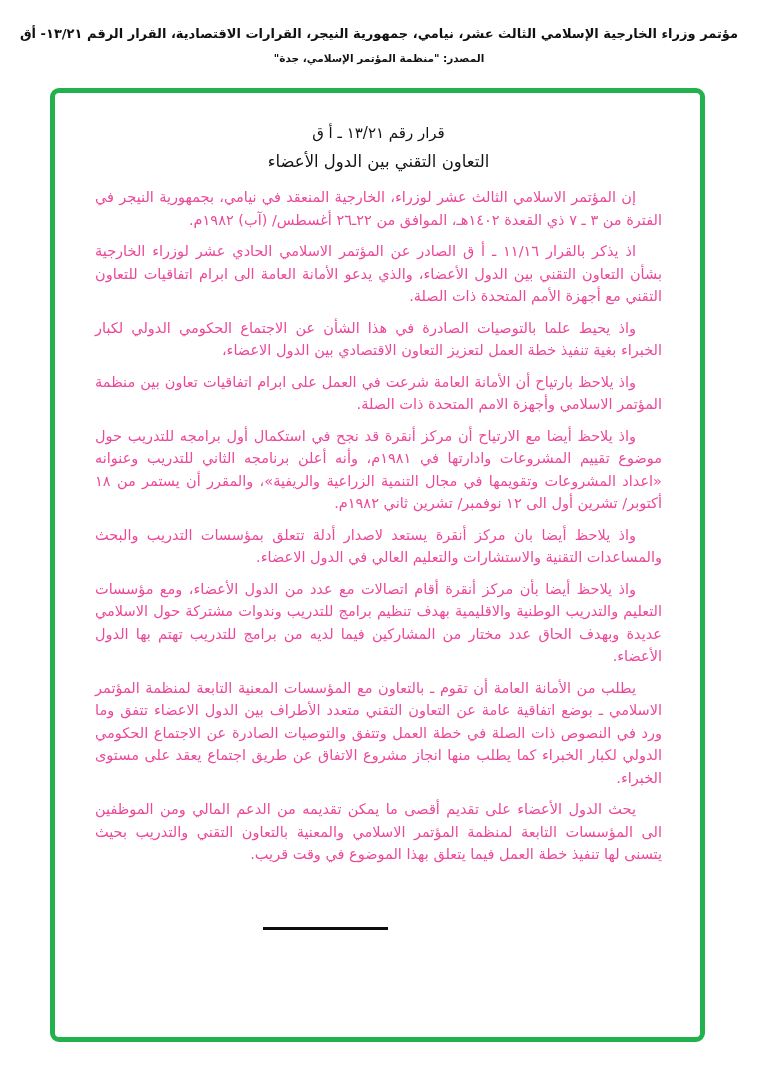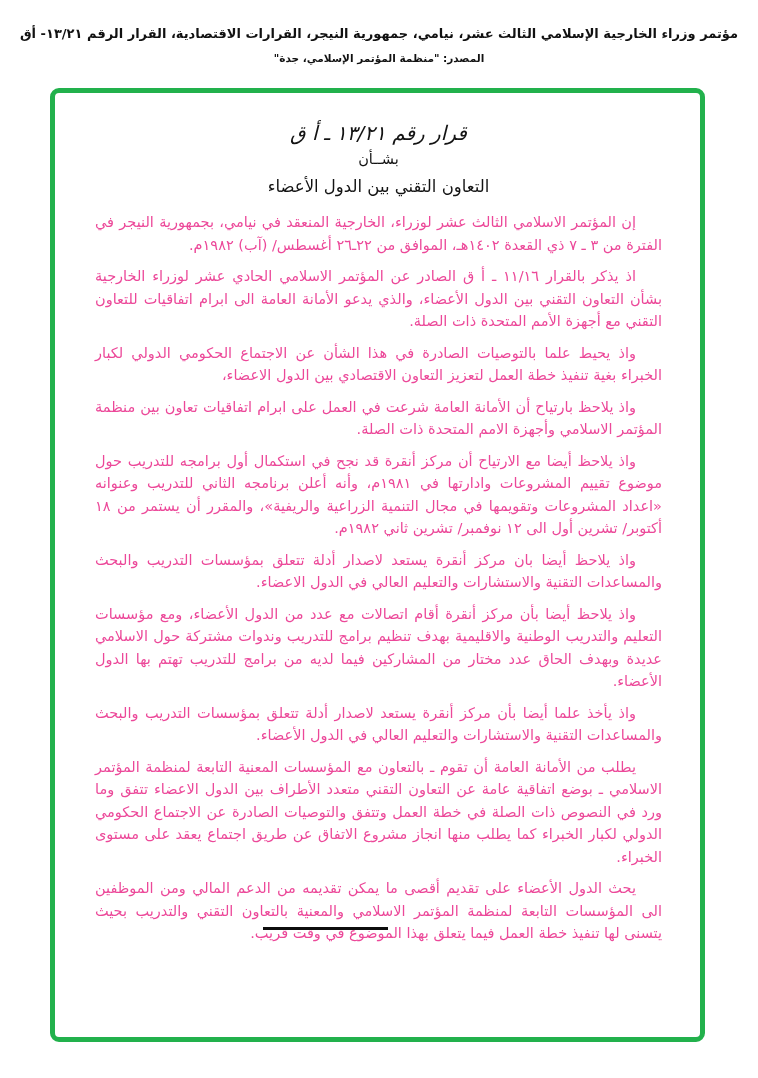--- a/index.html
+++ b/index.html
@@ -54,21 +54,21 @@
     background: #ffffff;
   }
   .content {
     position: absolute;
     left: 95px;
     top: 122px;
     width: 567px;
     direction: rtl;
   }
   .doc-title { text-align: center; direction: rtl; color: #131313; }
-  .title-number   { font-size: 20px; line-height: 23px; margin-bottom: 4px; font-style: italic; }
+  .title-number   { font-size: 15px; line-height: 23px; margin-bottom: 4px; }
   .title-regarding{ font-size: 14.5px; line-height: 21px; margin-bottom: 4px; }
   .title-subject  { font-size: 16.5px; line-height: 26px; font-weight: normal; margin-bottom: 11px; }
   p.para {
     margin: 0 0 9px 0;
     font-size: 14.5px;
     line-height: 22.5px;
     text-align: justify;
     text-indent: 26px;
     direction: rtl;
     color: #ec4899;
@@ -89,31 +89,29 @@
 
   <div class="top-citation">مؤتمر وزراء الخارجية الإسلامي الثالث عشر، نيامي، جمهورية النيجر، القرارات الاقتصادية، القرار الرقم ١٣/٢١- أق</div>
 
   <div class="source-line">المصدر:  "منظمة المؤتمر الإسلامي، جدة"</div>
 
   <div class="document-frame" style="border-color: rgb(34, 177, 76);"></div>
 
   <div class="content">
     <div class="doc-title">
       <div class="title-number">قرار رقم ١٣/٢١ ـ أ ق</div>
-      <div class="title-regarding">بشــأن</div>
       <div class="title-subject">التعاون التقني بين الدول الأعضاء</div>
     </div>
 
     <p class="para">إن المؤتمر الاسلامي الثالث عشر لوزراء، الخارجية المنعقد في نيامي، بجمهورية النيجر في الفترة من ٣ ـ ٧ ذي القعدة ١٤٠٢هـ، الموافق من ٢٢ـ٢٦ أغسطس/ (آب) ١٩٨٢م.</p>
     <p class="para">اذ يذكر بالقرار ١١/١٦ ـ أ ق الصادر عن المؤتمر الاسلامي الحادي عشر لوزراء الخارجية بشأن التعاون التقني بين الدول الأعضاء، والذي يدعو الأمانة العامة الى ابرام اتفاقيات للتعاون التقني مع أجهزة الأمم المتحدة ذات الصلة.</p>
     <p class="para">واذ يحيط علما بالتوصيات الصادرة في هذا الشأن عن الاجتماع الحكومي الدولي لكبار الخبراء بغية تنفيذ خطة العمل لتعزيز التعاون الاقتصادي بين الدول الاعضاء،</p>
     <p class="para">واذ يلاحظ بارتياح أن الأمانة العامة شرعت في العمل على ابرام اتفاقيات تعاون بين منظمة المؤتمر الاسلامي وأجهزة الامم المتحدة ذات الصلة.</p>
     <p class="para">واذ يلاحظ أيضا مع الارتياح أن مركز أنقرة قد نجح في استكمال أول برامجه للتدريب حول موضوع تقييم المشروعات وادارتها في ١٩٨١م، وأنه أعلن برنامجه الثاني للتدريب وعنوانه «اعداد المشروعات وتقويمها في مجال التنمية الزراعية والريفية»، والمقرر أن يستمر من ١٨ أكتوبر/ تشرين أول الى ١٢ نوفمبر/ تشرين ثاني ١٩٨٢م.</p>
     <p class="para">واذ يلاحظ أيضا بان مركز أنقرة يستعد لاصدار أدلة تتعلق بمؤسسات التدريب والبحث والمساعدات التقنية والاستشارات والتعليم العالي في الدول الاعضاء.</p>
     <p class="para">واذ يلاحظ أيضا بأن مركز أنقرة أقام اتصالات مع عدد من الدول الأعضاء، ومع مؤسسات التعليم والتدريب الوطنية والاقليمية بهدف تنظيم برامج للتدريب وندوات مشتركة حول الاسلامي عديدة وبهدف الحاق عدد مختار من المشاركين فيما لديه من برامج للتدريب تهتم بها الدول الأعضاء.</p>
-    <p class="para">واذ يأخذ علما أيضا بأن مركز أنقرة يستعد لاصدار أدلة تتعلق بمؤسسات التدريب والبحث والمساعدات التقنية والاستشارات والتعليم العالي في الدول الأعضاء.</p>
     <p class="para">يطلب من الأمانة العامة أن تقوم ـ بالتعاون مع المؤسسات المعنية التابعة لمنظمة المؤتمر الاسلامي ـ بوضع اتفاقية عامة عن التعاون التقني متعدد الأطراف بين الدول الاعضاء تتفق وما ورد في النصوص ذات الصلة في خطة العمل وتتفق والتوصيات الصادرة عن الاجتماع الحكومي الدولي لكبار الخبراء كما يطلب منها انجاز مشروع الاتفاق عن طريق اجتماع يعقد على مستوى الخبراء.</p>
     <p class="para">يحث الدول الأعضاء على تقديم أقصى ما يمكن تقديمه من الدعم المالي ومن الموظفين الى المؤسسات التابعة لمنظمة المؤتمر الاسلامي والمعنية بالتعاون التقني والتدريب بحيث يتسنى لها تنفيذ خطة العمل فيما يتعلق بهذا الموضوع في وقت قريب.</p>
   </div>
 
   <div class="end-divider"></div>
 
 </div>
 
 </body></html>

